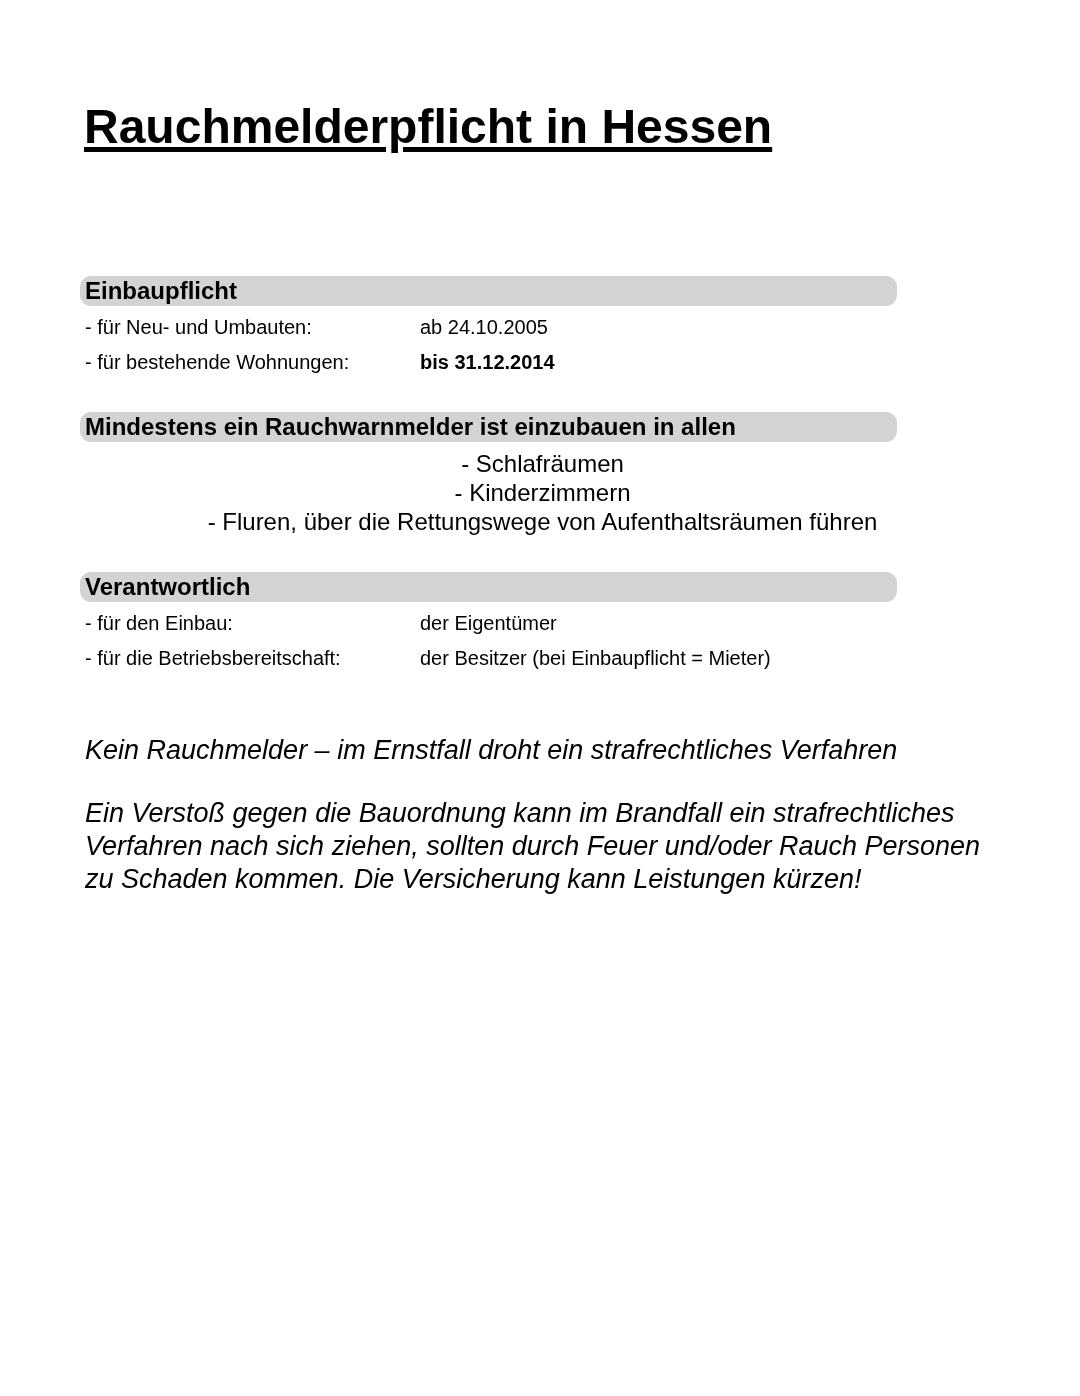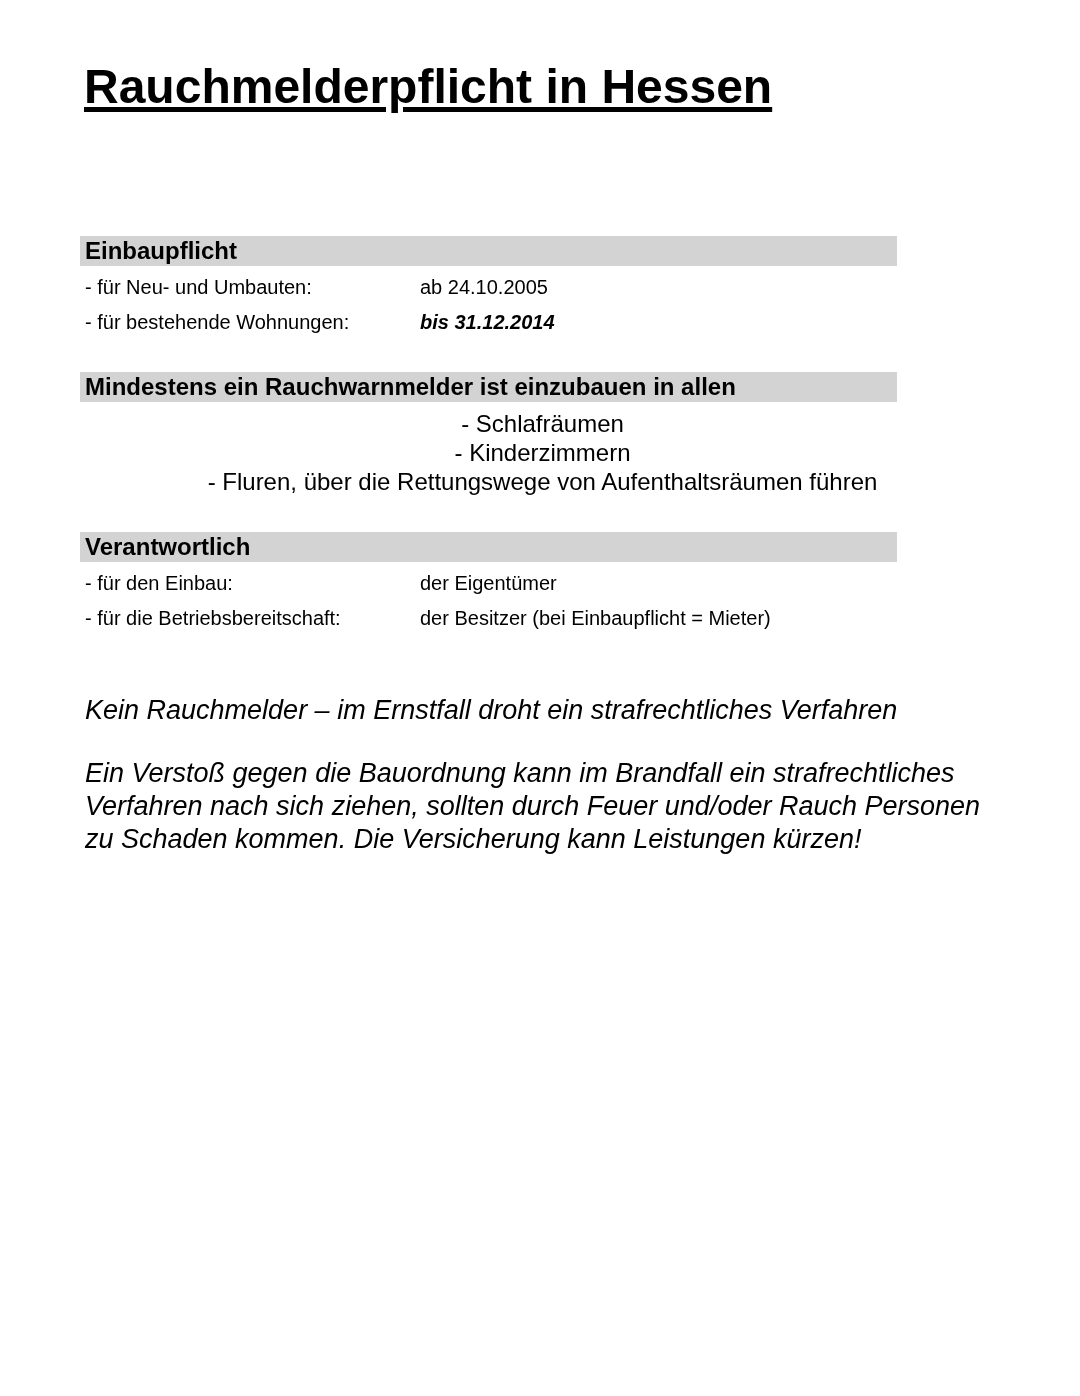--- a/index.html
+++ b/index.html
@@ -11,21 +11,21 @@
   html, body { background: #ffffff; }
   body {
     font-family: "Liberation Sans", "DejaVu Sans", sans-serif;
     color: var(--text, #000);
   }
   .page {
     position: relative;
     width: 1080px;
     height: 1092px;
     background: var(--page-bg, #fff);
-    padding: 58px 80px 0 80px;
+    padding: 98px 80px 0 80px;
     overflow: hidden;
   }
   .doc-title {
     display: inline-block;
     margin-left: 4px;
     font-size: 48px;
     font-weight: bold;
     line-height: 1.2;
     letter-spacing: 0px;
     text-decoration: underline;
@@ -38,32 +38,33 @@
   .section + .section { margin-top: 36px; }
   .section-header {
     width: 817px;
     background: var(--section-header-bg, #d3d3d3);
     font-size: 24px;
     font-weight: bold;
     line-height: 29px;
     padding: 0 0 1px 5px;
     margin-bottom: 7px;
     white-space: nowrap;
+    border-radius: 11px;
   }
   .kv-row {
     display: flex;
     font-size: 20px;
     line-height: 28px;
     margin-bottom: 7px;
     padding-left: 5px;
     white-space: nowrap;
   }
   .kv-label { flex: 0 0 335px; }
   .kv-value { flex: 1 1 auto; }
-  .kv-value.bold { font-weight: bold; font-style: italic; }
+  .kv-value.bold { font-weight: bold; }
   .list-item {
     font-size: 24px;
     line-height: 29px;
     padding-left: 5px;
     white-space: nowrap;
     text-align: center;
   }
   .warnings { margin-top: 62px; padding-left: 5px; }
   .warning {
     width: 920px;

